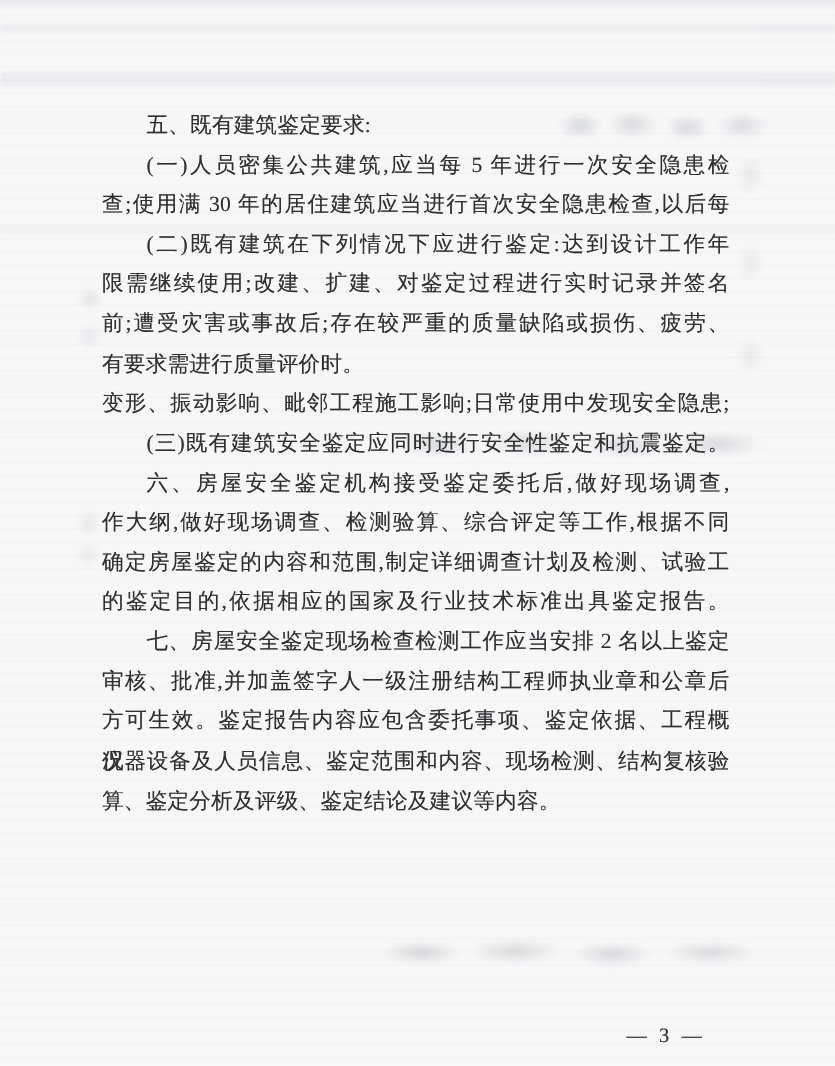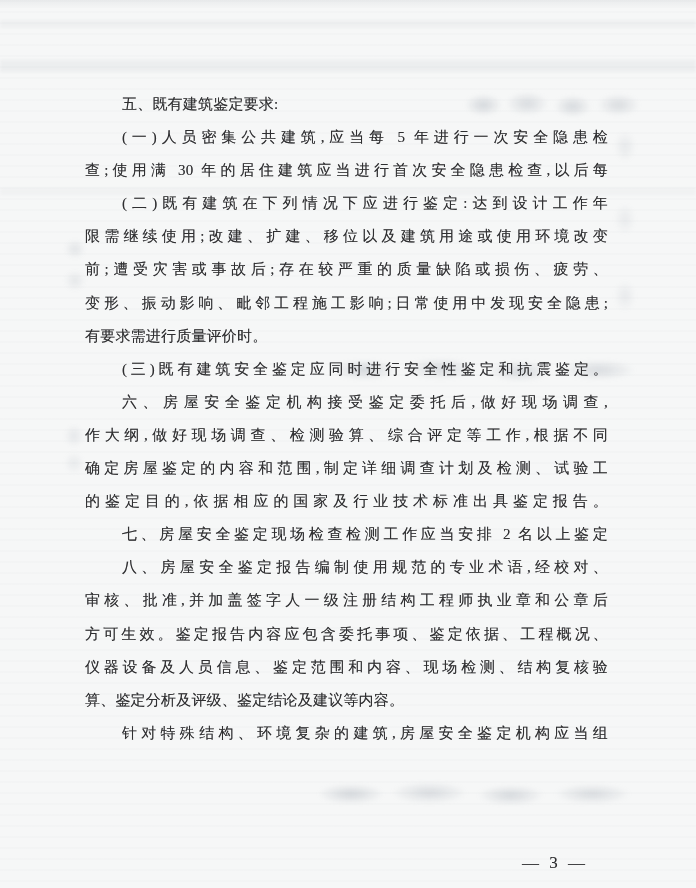--- a/index.html
+++ b/index.html
@@ -64,21 +64,21 @@
   .smudge-6 { left: 62px;  top: 418px; width: 24px;  height: 60px; opacity:.55;
               background: radial-gradient(ellipse 60% 28% at 50% 30%, rgba(148,156,168,0.32), rgba(0,0,0,0) 70%),
                           radial-gradient(ellipse 60% 26% at 50% 75%, rgba(148,156,168,0.28), rgba(0,0,0,0) 70%); }
 
   
   .doc-body {
     position: absolute;
     left: 85px;
     top: 88px;
     width: 523px;
-    font-size: 15px;
+    font-size: 18px;
     line-height: 33.1px;
     letter-spacing: 0.2px;
     color: #2f2f31;
     text-shadow: 0 0 0.5px rgba(40,40,44,0.45);
   }
 
   .line {
     height: 33.1px;
     text-align: justify;
     text-align-last: justify;
@@ -113,33 +113,31 @@
   <div class="smudge smudge-3"></div>
   <div class="smudge smudge-4"></div>
   <div class="smudge smudge-5"></div>
   <div class="smudge smudge-6"></div>
 
   <div class="doc-body">
     <div class="line indent short">五、既有建筑鉴定要求:</div>
     <div class="line indent">(一)人员密集公共建筑,应当每 5 年进行一次安全隐患检</div>
     <div class="line">查;使用满 30 年的居住建筑应当进行首次安全隐患检查,以后每</div>
     <div class="line indent">(二)既有建筑在下列情况下应进行鉴定:达到设计工作年</div>
-    <div class="line">限需继续使用;改建、扩建、移位以及建筑用途或使用环境改变</div>
+    <div class="line">限需继续使用;改建、扩建、对鉴定过程进行实时记录并签名</div>
     <div class="line">前;遭受灾害或事故后;存在较严重的质量缺陷或损伤、疲劳、</div>
+    <div class="line short">有要求需进行质量评价时。</div>
     <div class="line">变形、振动影响、毗邻工程施工影响;日常使用中发现安全隐患;</div>
-    <div class="line short">有要求需进行质量评价时。</div>
     <div class="line indent">(三)既有建筑安全鉴定应同时进行安全性鉴定和抗震鉴定。</div>
     <div class="line indent">六、房屋安全鉴定机构接受鉴定委托后,做好现场调查,</div>
     <div class="line">作大纲,做好现场调查、检测验算、综合评定等工作,根据不同</div>
     <div class="line">确定房屋鉴定的内容和范围,制定详细调查计划及检测、试验工</div>
     <div class="line">的鉴定目的,依据相应的国家及行业技术标准出具鉴定报告。</div>
     <div class="line indent">七、房屋安全鉴定现场检查检测工作应当安排 2 名以上鉴定</div>
-    <div class="line indent">八、房屋安全鉴定报告编制使用规范的专业术语,经校对、</div>
     <div class="line">审核、批准,并加盖签字人一级注册结构工程师执业章和公章后</div>
     <div class="line">方可生效。鉴定报告内容应包含委托事项、鉴定依据、工程概况、</div>
     <div class="line">仪器设备及人员信息、鉴定范围和内容、现场检测、结构复核验</div>
     <div class="line short">算、鉴定分析及评级、鉴定结论及建议等内容。</div>
-    <div class="line indent">针对特殊结构、环境复杂的建筑,房屋安全鉴定机构应当组</div>
   </div>
 
   <div class="page-number">— 3 —</div>
 
 </div>
 
 </body></html>

